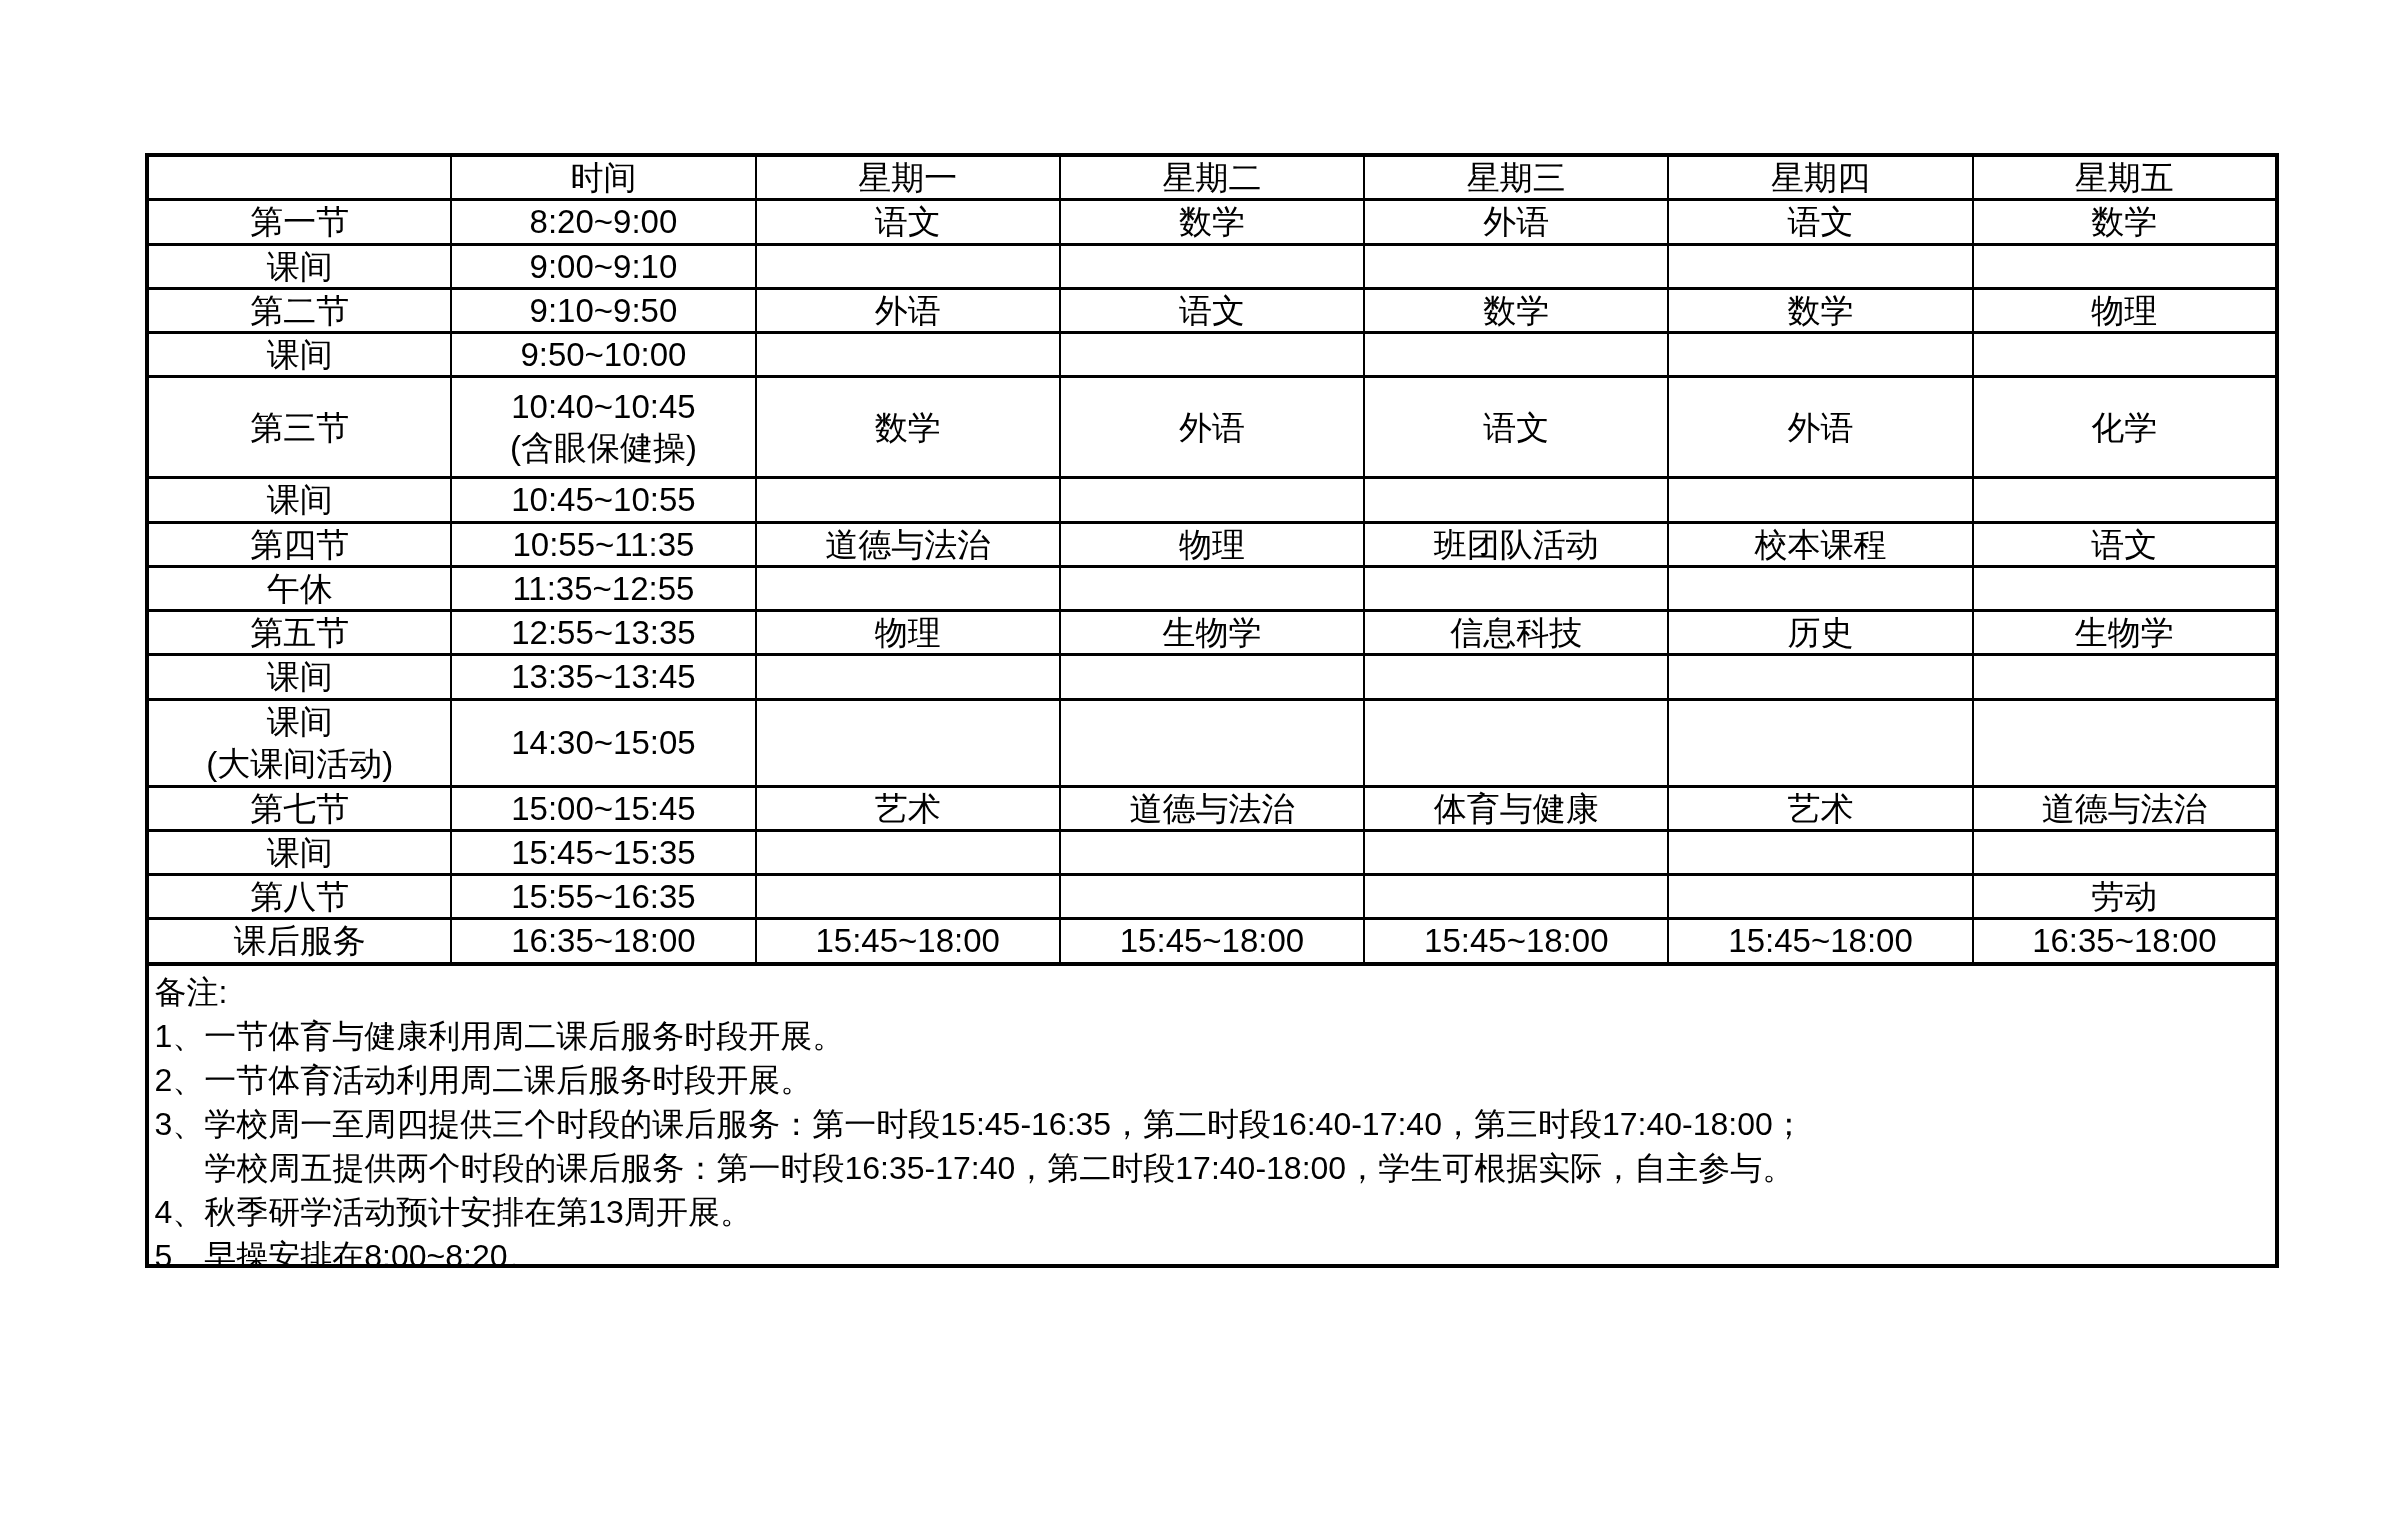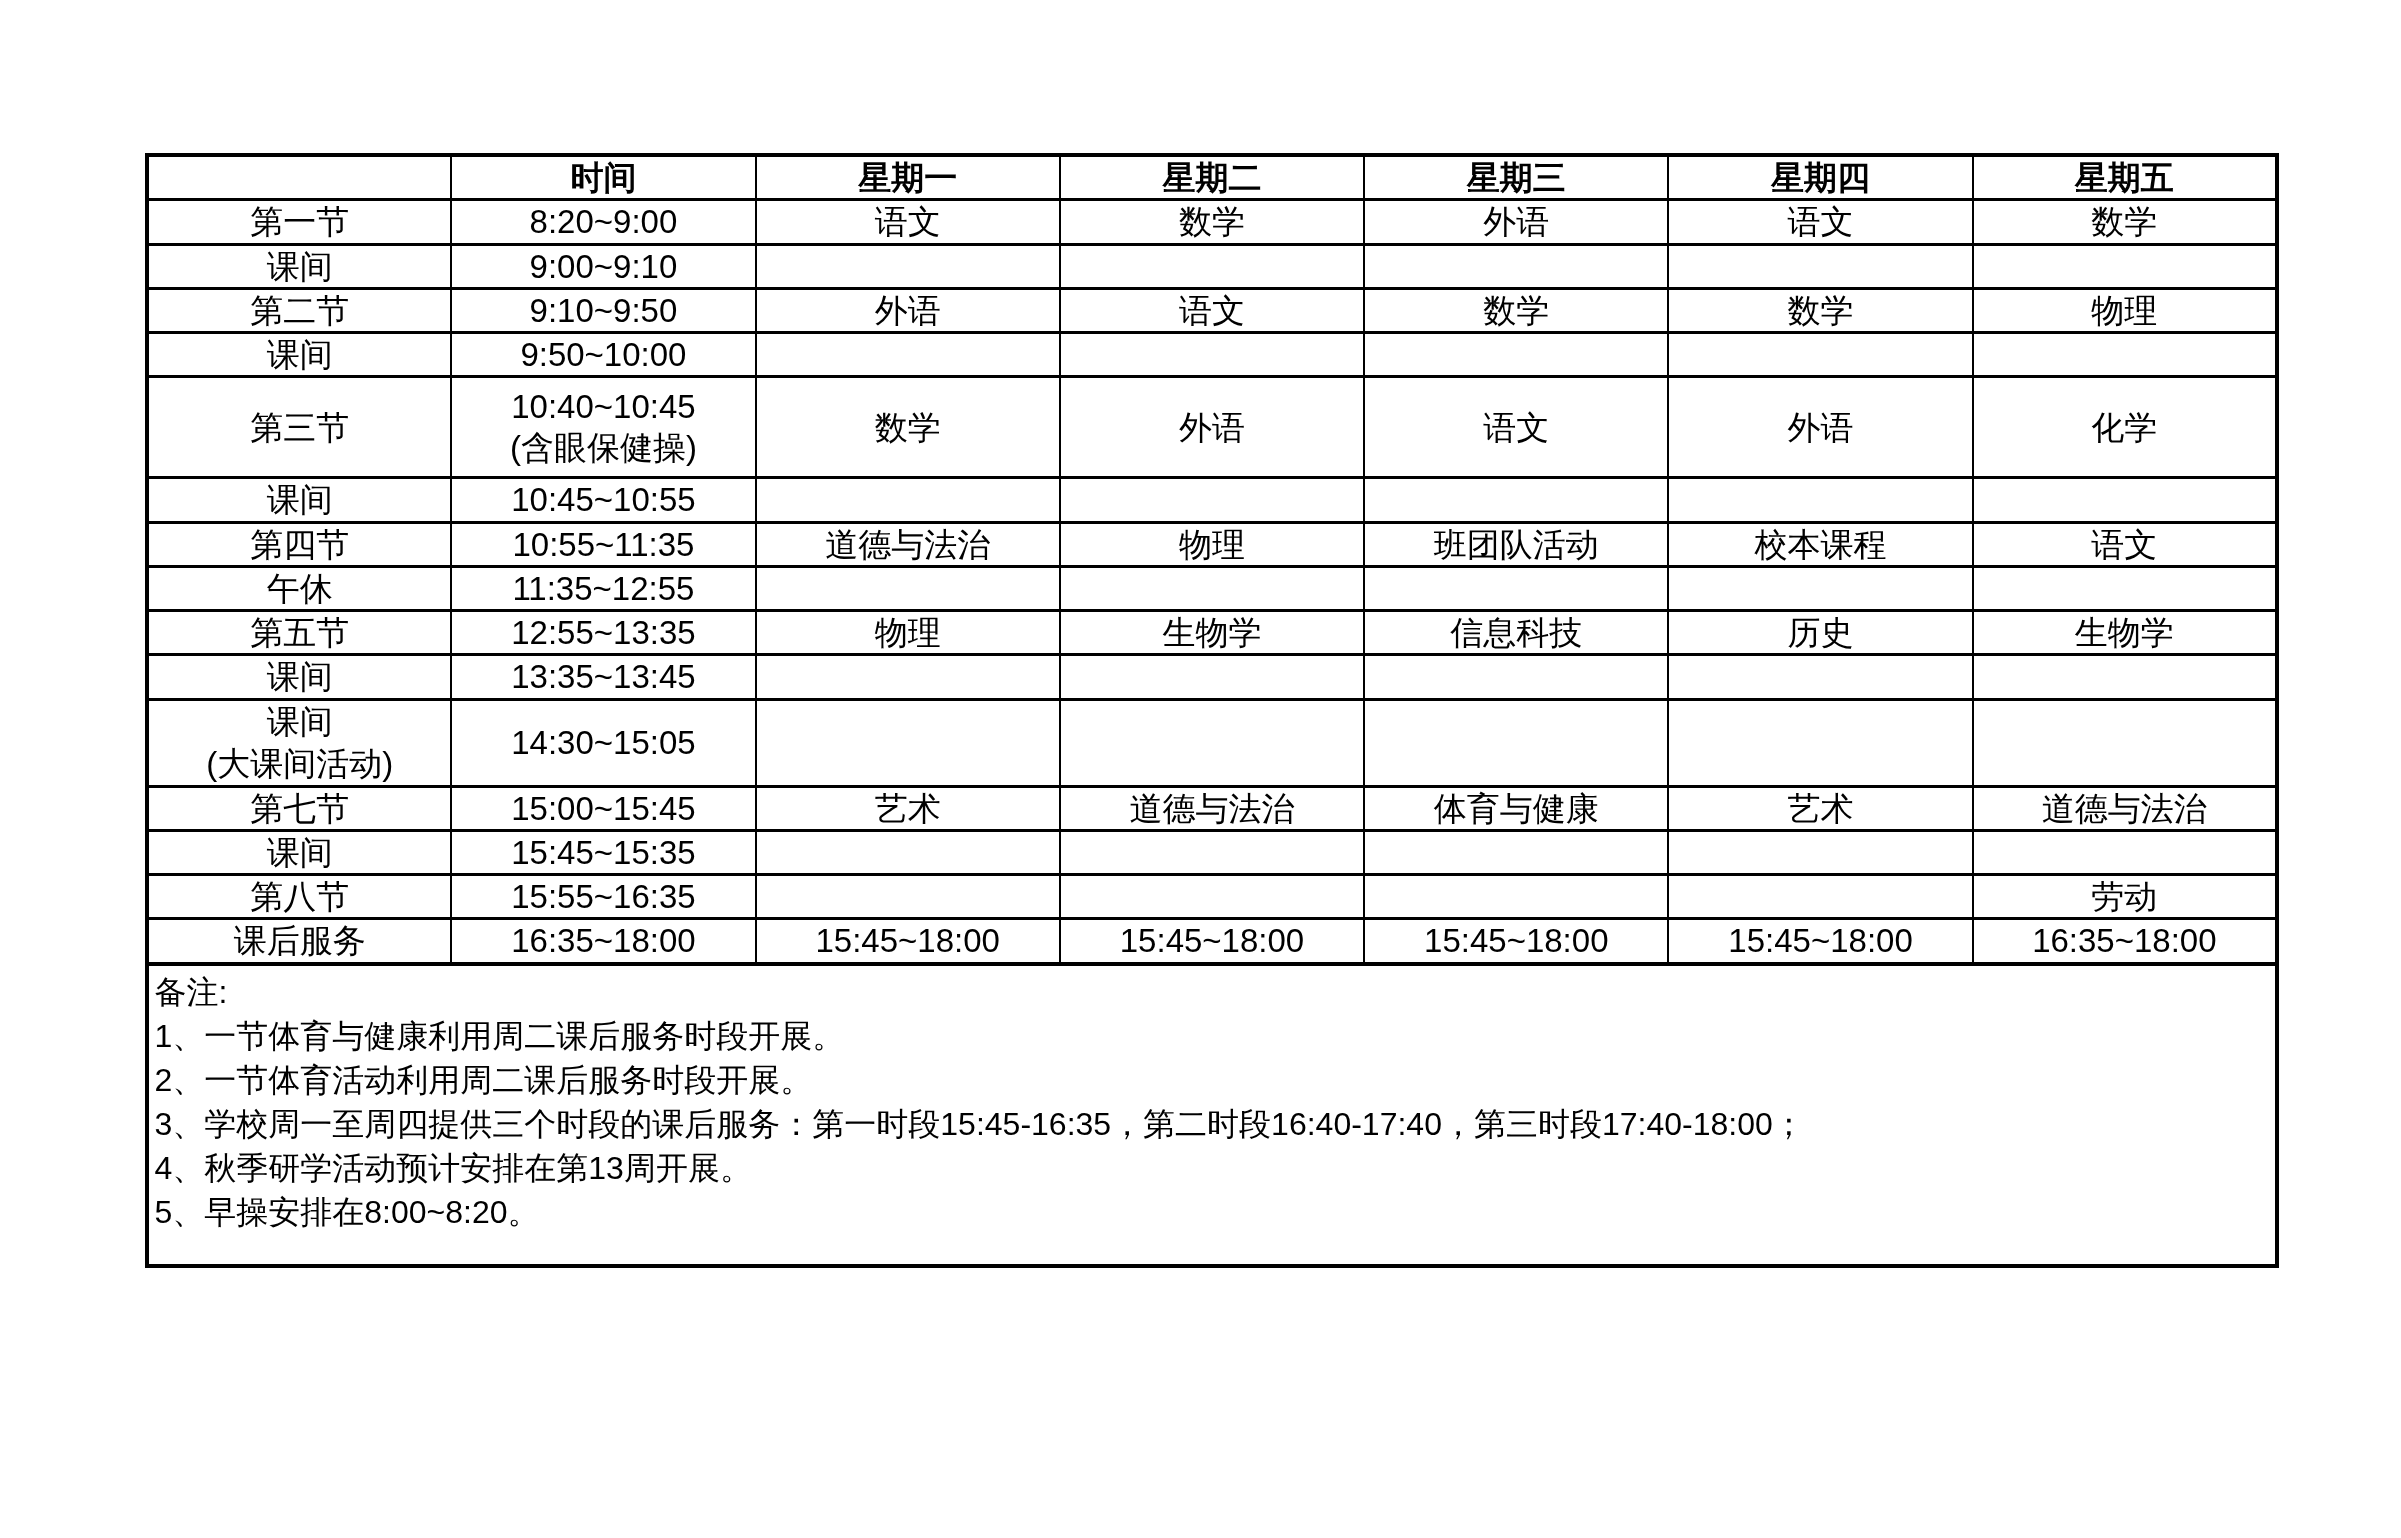--- a/index.html
+++ b/index.html
@@ -33,21 +33,21 @@
     font-size: 33px;
     line-height: 1.25;
     overflow: hidden;
     white-space: nowrap;
   }
   tr.r-title td {
     height: 63px;
     font-size: 51px;
     border-width: 3.4px 2.1px 4.1px 2.1px;
   }
-  tr.r-head  td { height: 40px; font-weight: bold; }
+  tr.r-head  td { height: 40px; }
   tr.r-norm  td { height: 41px; }
   tr.r-tall  td { height: 98px; }
   tr.r-med   td { height: 84px; }
   .notes {
     box-sizing: border-box;
     border: 4.8px solid #000;
     border-top: none;
     height: 302px;
     padding: 4.1px 8.3px 0 5.5px;
     font-size: 32px;
@@ -216,17 +216,18 @@
         <td>16:35~18:00</td>
       </tr>
     </tbody>
   </table>
 
   <div class="notes">
     <div class="note-line">备注:</div>
     <div class="note-line">1、一节体育与健康利用周二课后服务时段开展。</div>
     <div class="note-line">2、一节体育活动利用周二课后服务时段开展。</div>
     <div class="note-line">3、学校周一至周四提供三个时段的课后服务：第一时段15:45-16:35，第二时段16:40-17:40，第三时段17:40-18:00；</div>
+    <div class="note-line indent">学校周五提供两个时段的课后服务：第一时段16:35-17:40，第二时段17:40-18:00，学生可根据实际，自主参与。</div>
     <div class="note-line">4、秋季研学活动预计安排在第13周开展。</div>
     <div class="note-line">5、早操安排在8:00~8:20。</div>
   </div>
 </div>
 
 
 </body></html>

